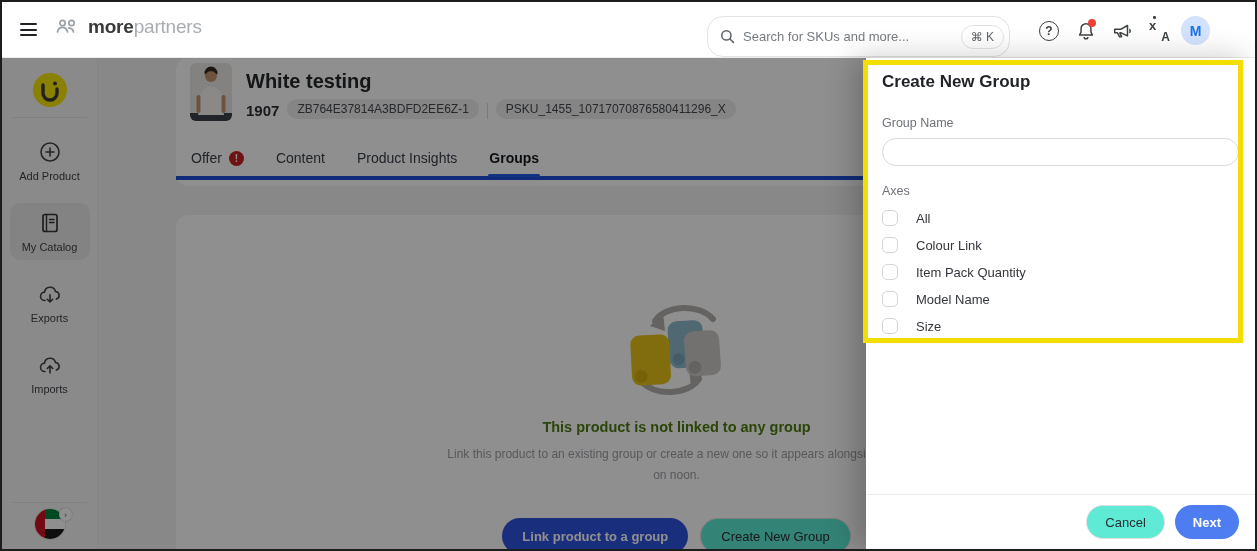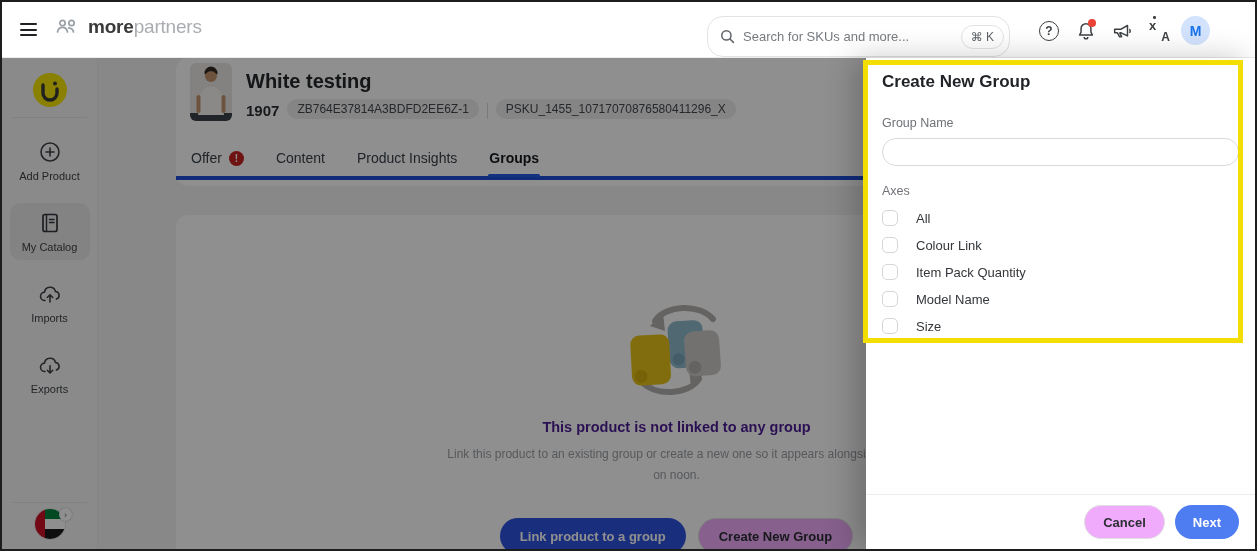--- a/index.html
+++ b/index.html
@@ -56,26 +56,26 @@
   .sku-pill { background:#ededee; border-radius:10px; font-size:12px; color:#45484d; padding:3px 10px; white-space:nowrap; }
   .pill-sep { width:1px; height:16px; background:#d9d9d9; }
   .tabs { margin-top:auto; padding:0 14px; display:flex; gap:30px; border-bottom:4px solid #1d4ed8; margin-bottom:6px; }
   .tab { position:relative; font-size:14px; color:#3a4048; padding:8px 1px 10px; display:flex; align-items:center; gap:7px; cursor:pointer; }
   .tab.active { font-weight:700; color:#15191d; }
   .tab.active::after { content:""; position:absolute; left:0; right:0; bottom:-1px; height:3px; background:#1f5be8; border-radius:2px; }
   .alert-badge { width:15px; height:15px; border-radius:50%; background:#c5221f; color:#fff; font-size:10px; font-weight:700; display:flex; align-items:center; justify-content:center; }
 
   .card-body { top:157px; bottom:-12px; border-radius:12px; }
   .empty { position:absolute; left:0; right:0; top:80px; display:flex; flex-direction:column; align-items:center; }
-  .empty-title { font-size:14.5px; font-weight:700; color:#4c1d95; margin-top:14px; }
+  .empty-title { font-size:14.5px; font-weight:700; color:#4d7c0f; margin-top:14px; }
   .empty-sub { font-size:12px; color:#9a9ea3; margin-top:9px; text-align:center; line-height:1.75; }
   .empty-actions { display:flex; gap:12px; margin-top:32px; align-items:center; }
   .btn { height:36px; border-radius:18px; font-size:13px; font-weight:600; display:flex; align-items:center; justify-content:center; padding:0 20px; cursor:pointer; border:none; font-family:"Liberation Sans",sans-serif; }
   .btn-primary { background:#2f52e0; color:#fff; }
-  .btn-outline { background:#f0abfc; color:#2b2e33; border:1px solid #dfdfdf; font-weight:700; }
+  .btn-outline { background:#5eead4; color:#2b2e33; border:1px solid #dfdfdf; font-weight:400; }
 
   
   .dim { position:absolute; left:0; top:56px; width:864px; bottom:0; background:rgba(0,0,0,0.44); z-index:5; }
 
   
   .drawer { position:absolute; left:864px; right:0; top:56px; bottom:0; background:#fff; z-index:6; box-shadow:-12px 0 28px rgba(0,0,0,0.22); }
   .drawer-title { font-size:17px; font-weight:700; color:#1f2226; margin:14px 16px 0; }
   .field-label { font-size:12.5px; color:#6f7277; margin:24px 16px 0; }
   .gn-input { display:block; margin:8px 16px 0; width:calc(100% - 32px); height:28px; border:1px solid #d9d9d9; border-radius:14px; outline:none; padding:0 14px; font-size:13px; color:#2b2e33; font-family:"Liberation Sans",sans-serif; }
   .axes-list { margin:12px 16px 0; }
@@ -181,34 +181,34 @@
           <path d="M11.5 8.5h4.5M11.5 11.5h4.5" stroke-linecap="round" stroke-width="1.4"></path>
         </svg>
       </span>
       <span class="lbl">My Catalog</span>
     </div>
 
     <div class="nav-item">
       <span>
         <svg width="26" height="24" viewBox="0 0 26 24" fill="none" stroke="#3f4247" stroke-width="1.6" stroke-linecap="round" stroke-linejoin="round">
           <path d="M8 18.5a4.2 4.2 0 0 1-.5-8.4 5.6 5.6 0 0 1 11-.6 3.9 3.9 0 0 1 .9 7.6"></path>
-          <path d="M13 20v-7M10.3 15.5 13 12.8l2.7 2.7"></path>
-        </svg>
-      </span>
-      <span class="lbl">Imports</span>
+          <path d="M13 12.8v7M10.3 17.3 13 20l2.7-2.7"></path>
+        </svg>
+      </span>
+      <span class="lbl">Exports</span>
     </div>
 
     <div class="nav-item">
       <span>
         <svg width="26" height="24" viewBox="0 0 26 24" fill="none" stroke="#3f4247" stroke-width="1.6" stroke-linecap="round" stroke-linejoin="round">
           <path d="M8 18.5a4.2 4.2 0 0 1-.5-8.4 5.6 5.6 0 0 1 11-.6 3.9 3.9 0 0 1 .9 7.6"></path>
-          <path d="M13 12.8v7M10.3 17.3 13 20l2.7-2.7"></path>
-        </svg>
-      </span>
-      <span class="lbl">Exports</span>
+          <path d="M13 20v-7M10.3 15.5 13 12.8l2.7 2.7"></path>
+        </svg>
+      </span>
+      <span class="lbl">Imports</span>
     </div>
 
 
     <div class="side-div" style="position:absolute; bottom:46px; left:0; right:0; margin:0 10px;"></div>
     <div class="flag-wrap">
       <div class="flag">
         <span class="red"></span>
           <span class="g"></span>
           <span class="w"></span>
           <span class="b"></span>

